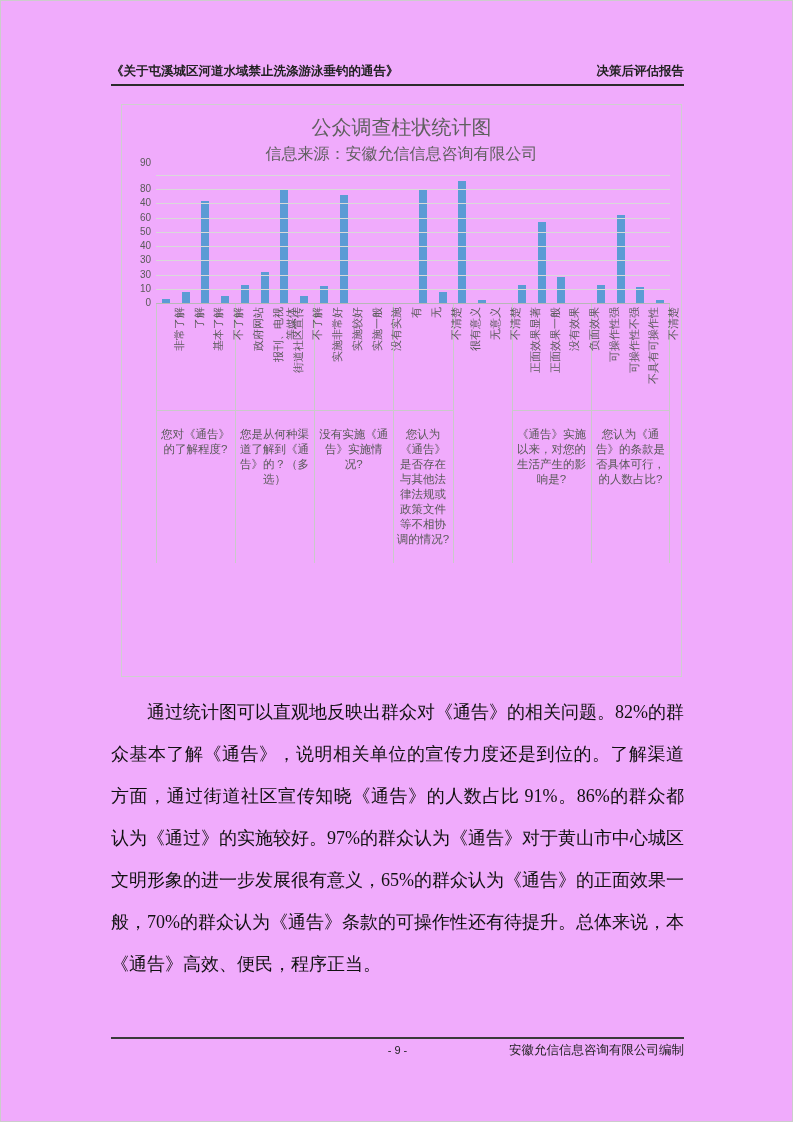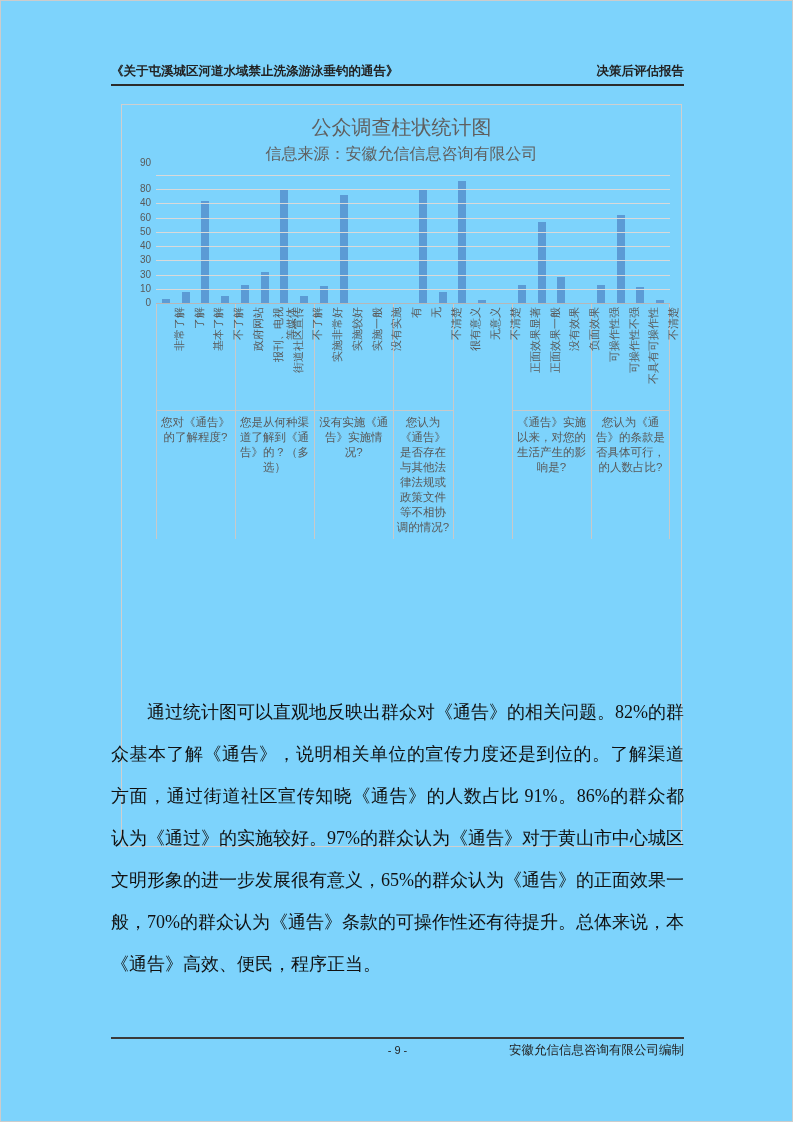--- a/index.html
+++ b/index.html
@@ -1,37 +1,37 @@
 <!DOCTYPE html>
 <html><head>
 <meta charset="utf-8">
 <style>
   html,body{margin:0;padding:0;background:#e8e8e8;}
   .page{
     position:relative;
     width:793px;height:1122px;
     margin:0 auto;
-    background:#7dd3fc;
+    background:#f0abfc;
     border:1px solid #cccccc;
     box-sizing:border-box;
     font-family:"Liberation Serif","DejaVu Serif",serif;
     color:#1a1a1a;
     overflow:hidden;
   }
   
   .header{
     position:absolute;left:110px;top:62px;width:573px;
     border-bottom:2px solid #2b2b2b;
     padding-bottom:4px;
     display:flex;justify-content:space-between;align-items:flex-end;
     font-size:12.5px;font-weight:bold;color:#222;
   }
   
   .chart-box{
-    position:absolute;left:120px;top:103px;width:561px;height:743px;
+    position:absolute;left:120px;top:103px;width:561px;height:573px;
     border:1px solid #cfcfcf;box-sizing:border-box;
     font-family:"Liberation Sans","DejaVu Sans",sans-serif;
     color:#595959;
   }
   .chart-title{margin-top:9px;text-align:center;font-size:20px;color:#5f5f5f;}
   .chart-subtitle{margin-top:3px;text-align:center;font-size:16px;color:#5f5f5f;}
   .chart-body{display:flex;margin-top:10px;padding-left:8px;}
   .y-axis{position:relative;width:26px;height:128px;flex:none;font-size:10px;color:#595959;}
   .y-tick{position:absolute;right:5px;transform:translateY(50%);line-height:10px;}
   .plot-stack{width:514px;flex:none;}
@@ -60,21 +60,21 @@
     position:absolute;top:3px;right:calc(50% - 7px);
     transform:rotate(-90deg);transform-origin:100% 0;
     white-space:nowrap;
     font-size:11px;line-height:13px;color:#595959;
     text-align:right;
   }
   .cat-label.wrap{white-space:normal;max-width:58px;width:max-content;}
   .q-box{
     flex:1 1 auto;
     border-top:1px solid #c9c9c9;
-    padding:4px 2px;
+    padding:16px 2px;
     font-size:11.5px;line-height:15px;color:#595959;
     text-align:center;
   }
   
   .analysis{
     position:absolute;left:110px;top:690px;width:573px;
     font-size:18px;line-height:42px;
     text-align:justify;text-indent:2em;
     color:#111;
     margin:0;

